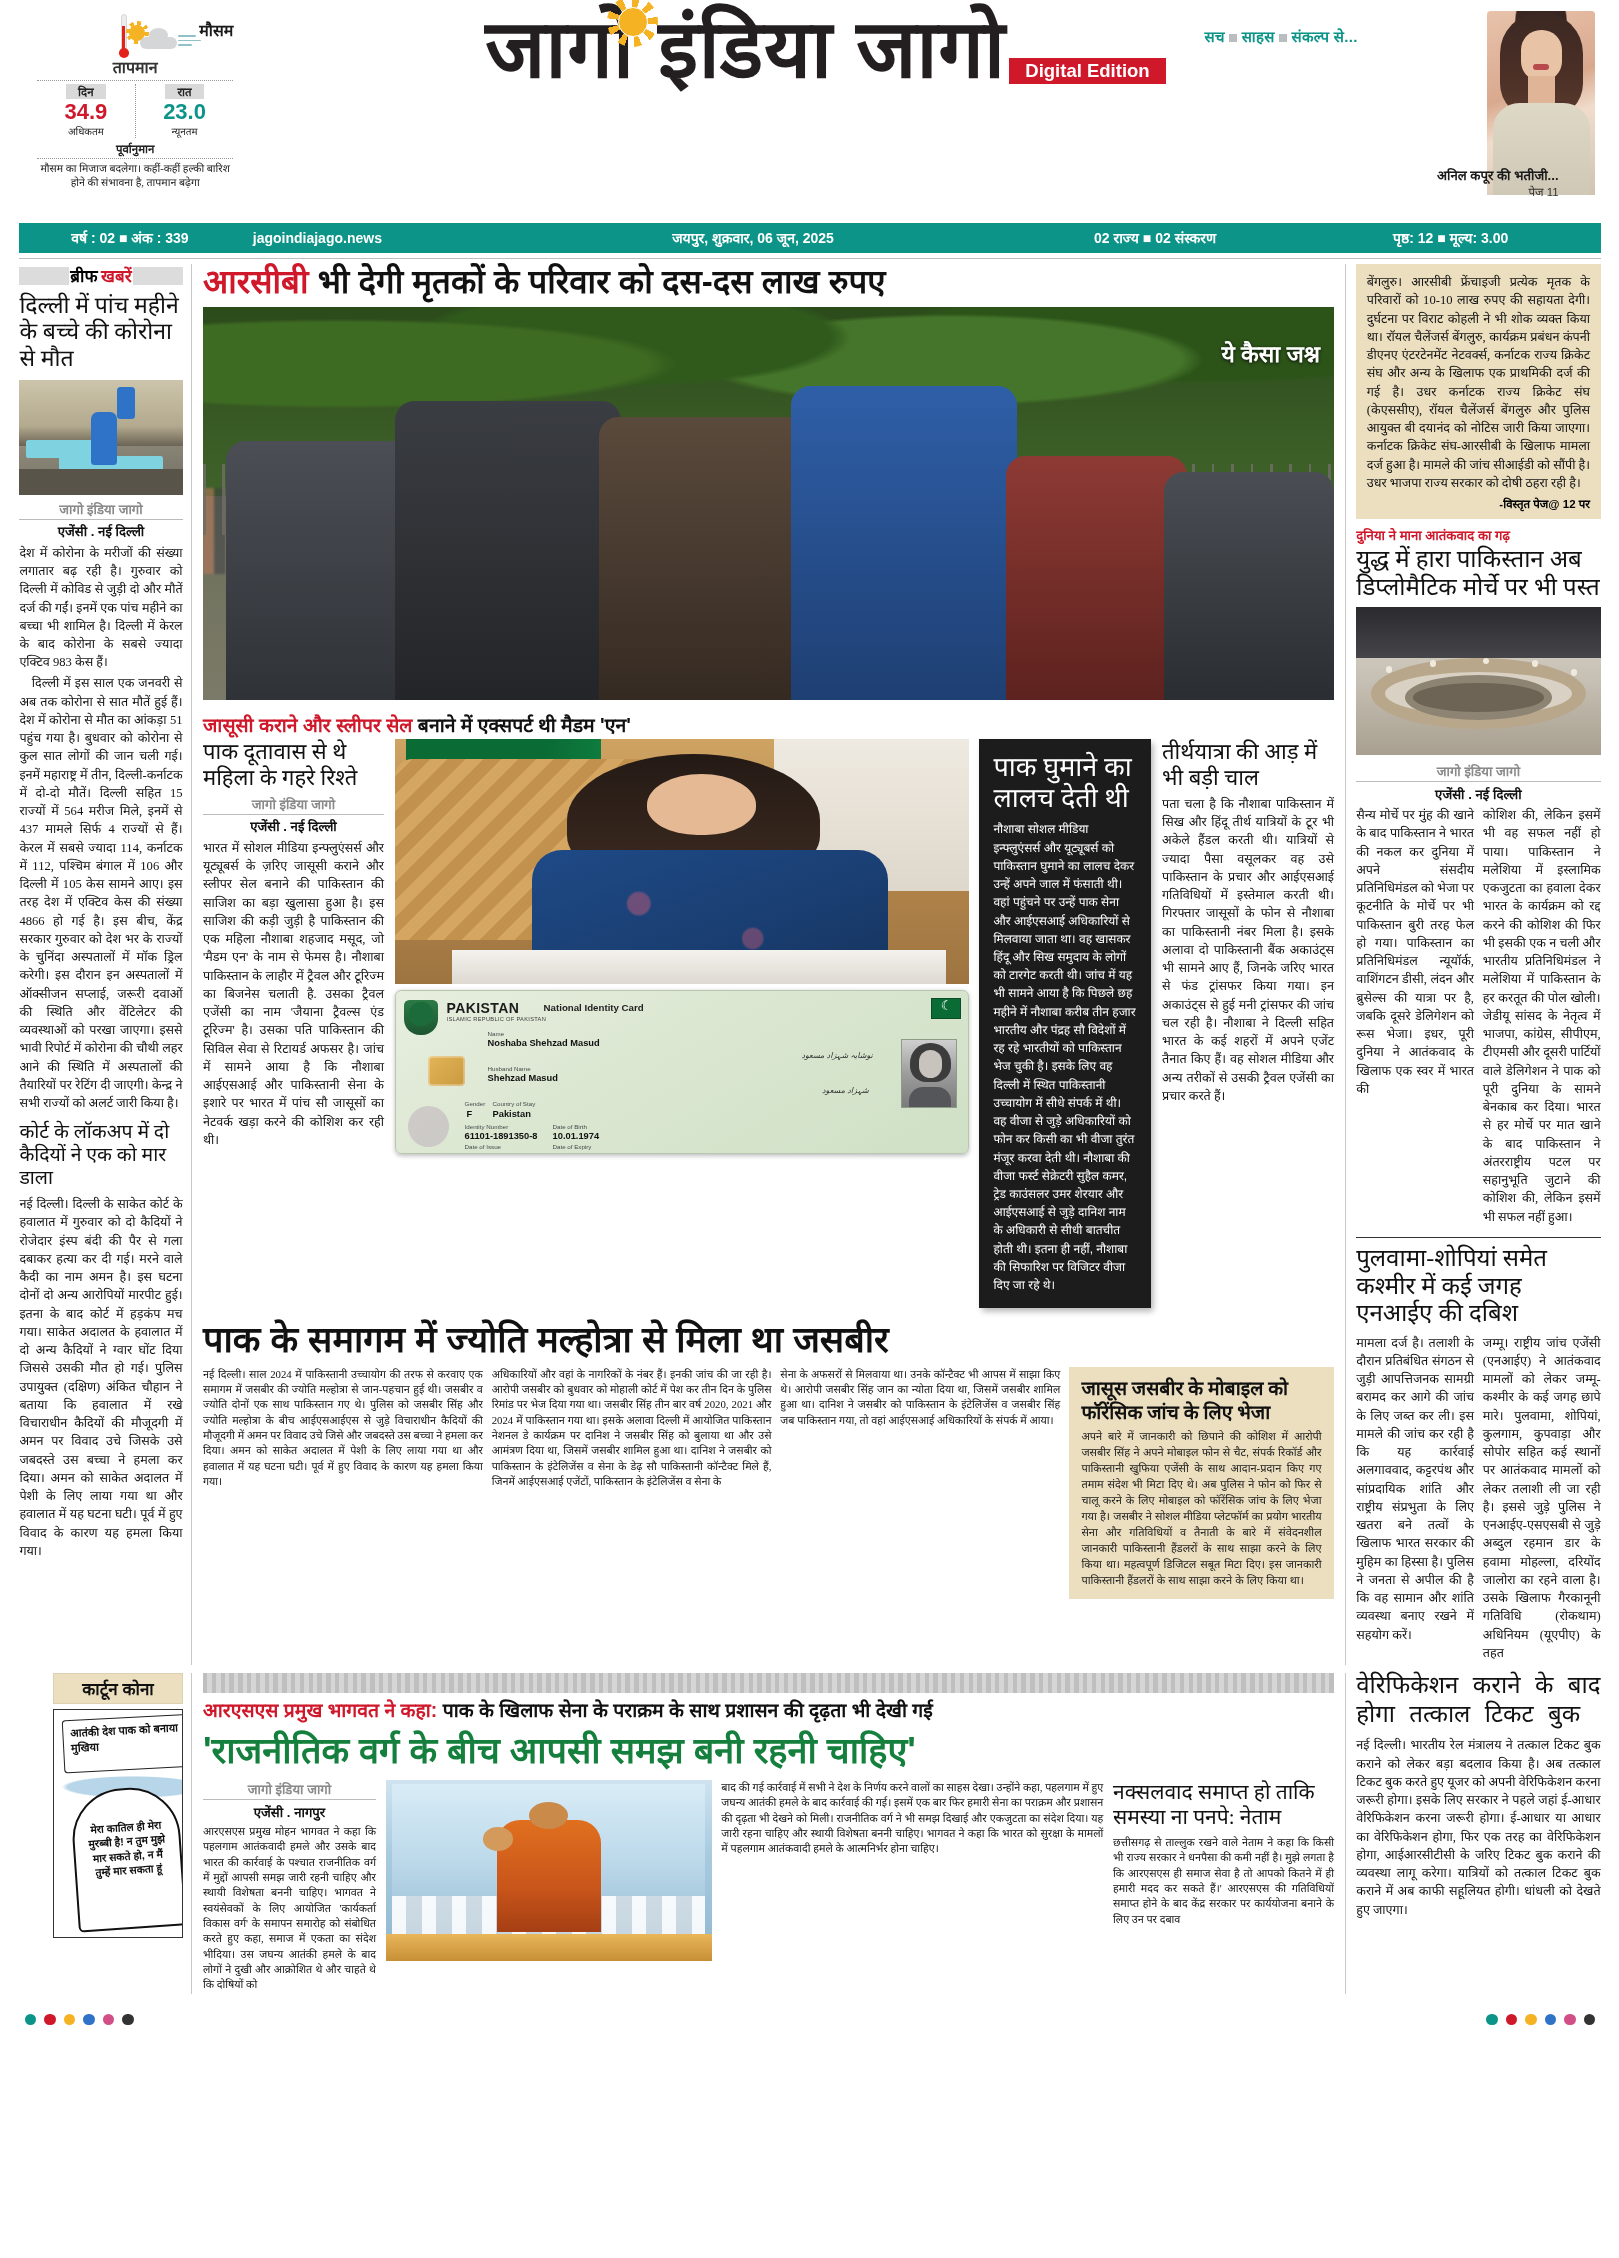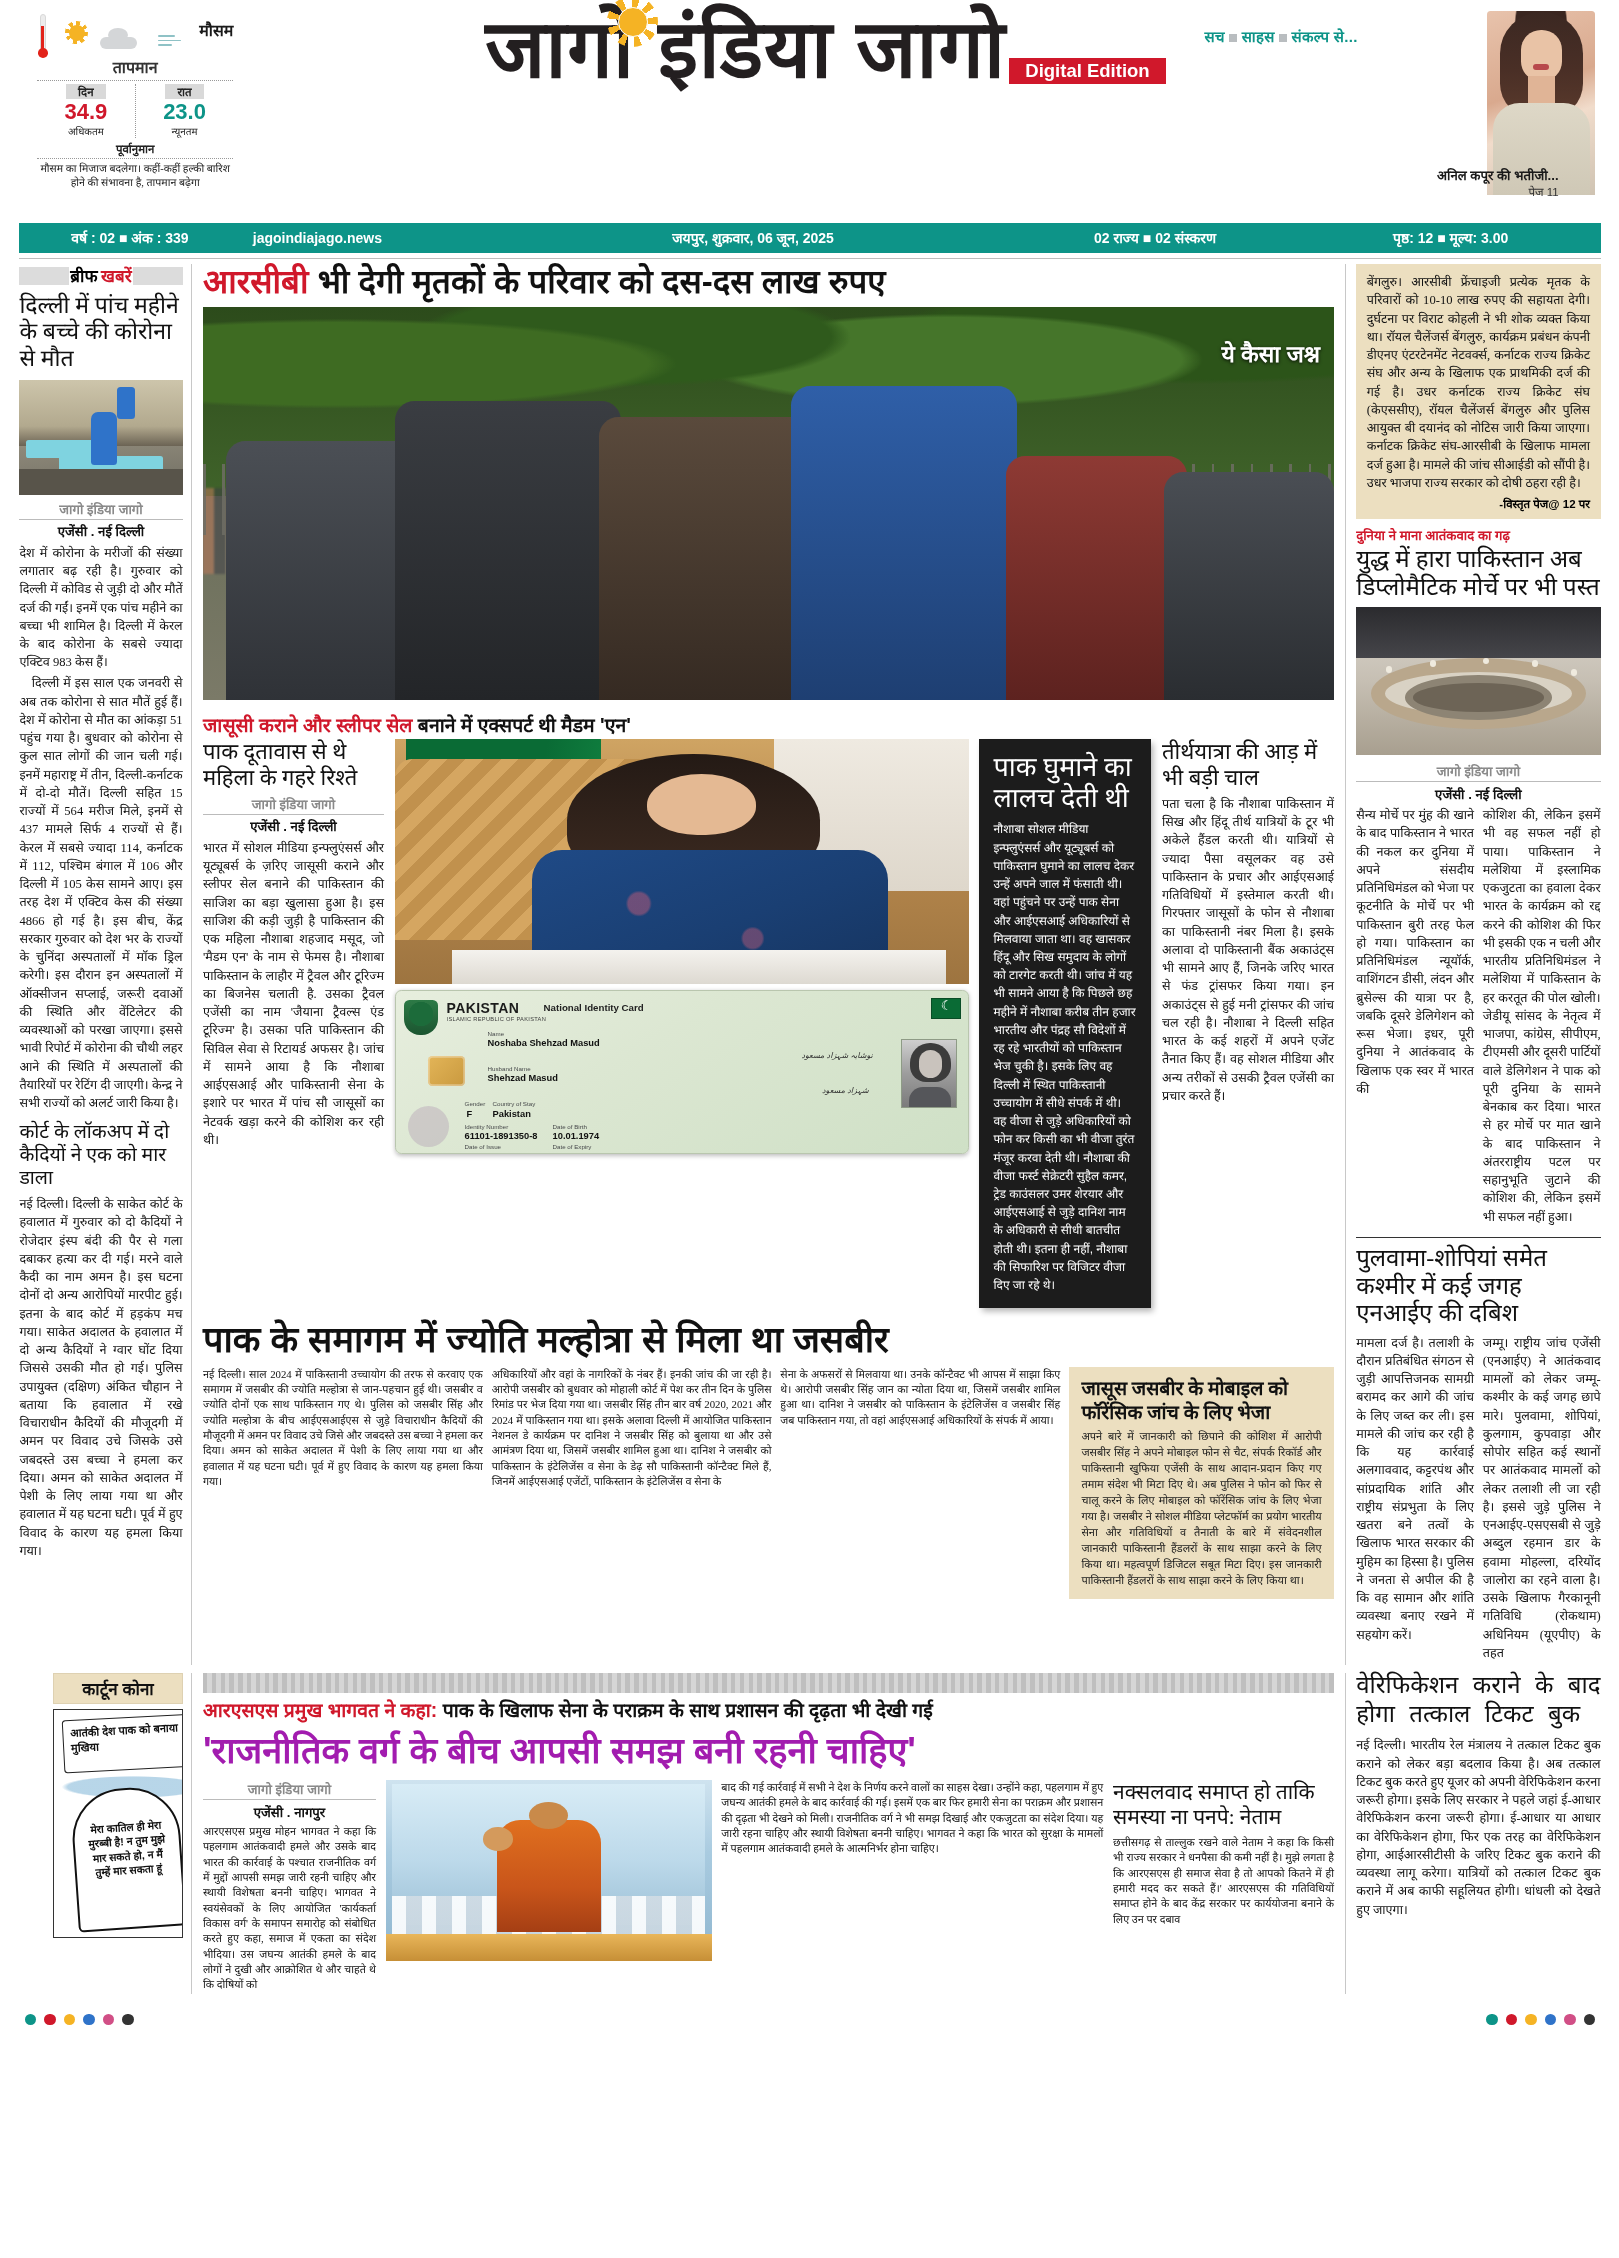--- a/index.html
+++ b/index.html
@@ -30,21 +30,21 @@
   }
   .weather-box {
     width: 221px;
     padding: 3.5px 7px 0 17.6px;
     text-align: center;
     flex: 0 0 221px;
   }
   .weather-top {
     display: flex;
     align-items: center;
-    justify-content: space-between;
+    justify-content: flex-end;
     gap: 0;
     height: 51px;
   }
   .thermo {
     width: 11.5px; height: 44px; position: relative;
   }
   .thermo .tube {
     position: absolute; left: 2.6px; top: 0; width: 6.2px; height: 35px;
     background: #ececec; border-radius: 3.5px 3.5px 0 0;
     border: 0.9px solid #d8d8d8;
@@ -572,21 +572,21 @@
     background: repeating-linear-gradient(90deg, #bfbfbf 0 4.4px, #d6d6d6 4.4px 8.8px);
     height: 19.4px; margin-bottom: 3.5px;
   }
   .rss-kicker {
     font-family: "Liberation Sans", sans-serif; font-weight: bold; font-size: 19.4px;
     color: #111; margin-bottom: 2.6px;
   }
   .rss-kicker .red { color: #d0182b; }
   .rss-head {
     font-family: "Liberation Sans", sans-serif; font-weight: bold; font-size: 36px;
-    line-height: 1.08; color: #a21caf; margin-bottom: 8.8px; margin-top: 9px;
+    line-height: 1.08; color: #15803d; margin-bottom: 8.8px; margin-top: 9px;
   }
   .rss-grid { display: flex; gap: 9.7px; }
   .rg-a { flex: 0 0 173px; }
   .rg-b { flex: 0 0 326px; }
   .rg-c { flex: 1; }
   .rg-d { flex: 0 0 221px; }
 
   .bhagwat-photo {
     width: 100%; height: 181px; position: relative; overflow: hidden;
     background: linear-gradient(180deg, #cfe3ef 0%, #a9cbe0 40%, #8fb6cf 100%);

